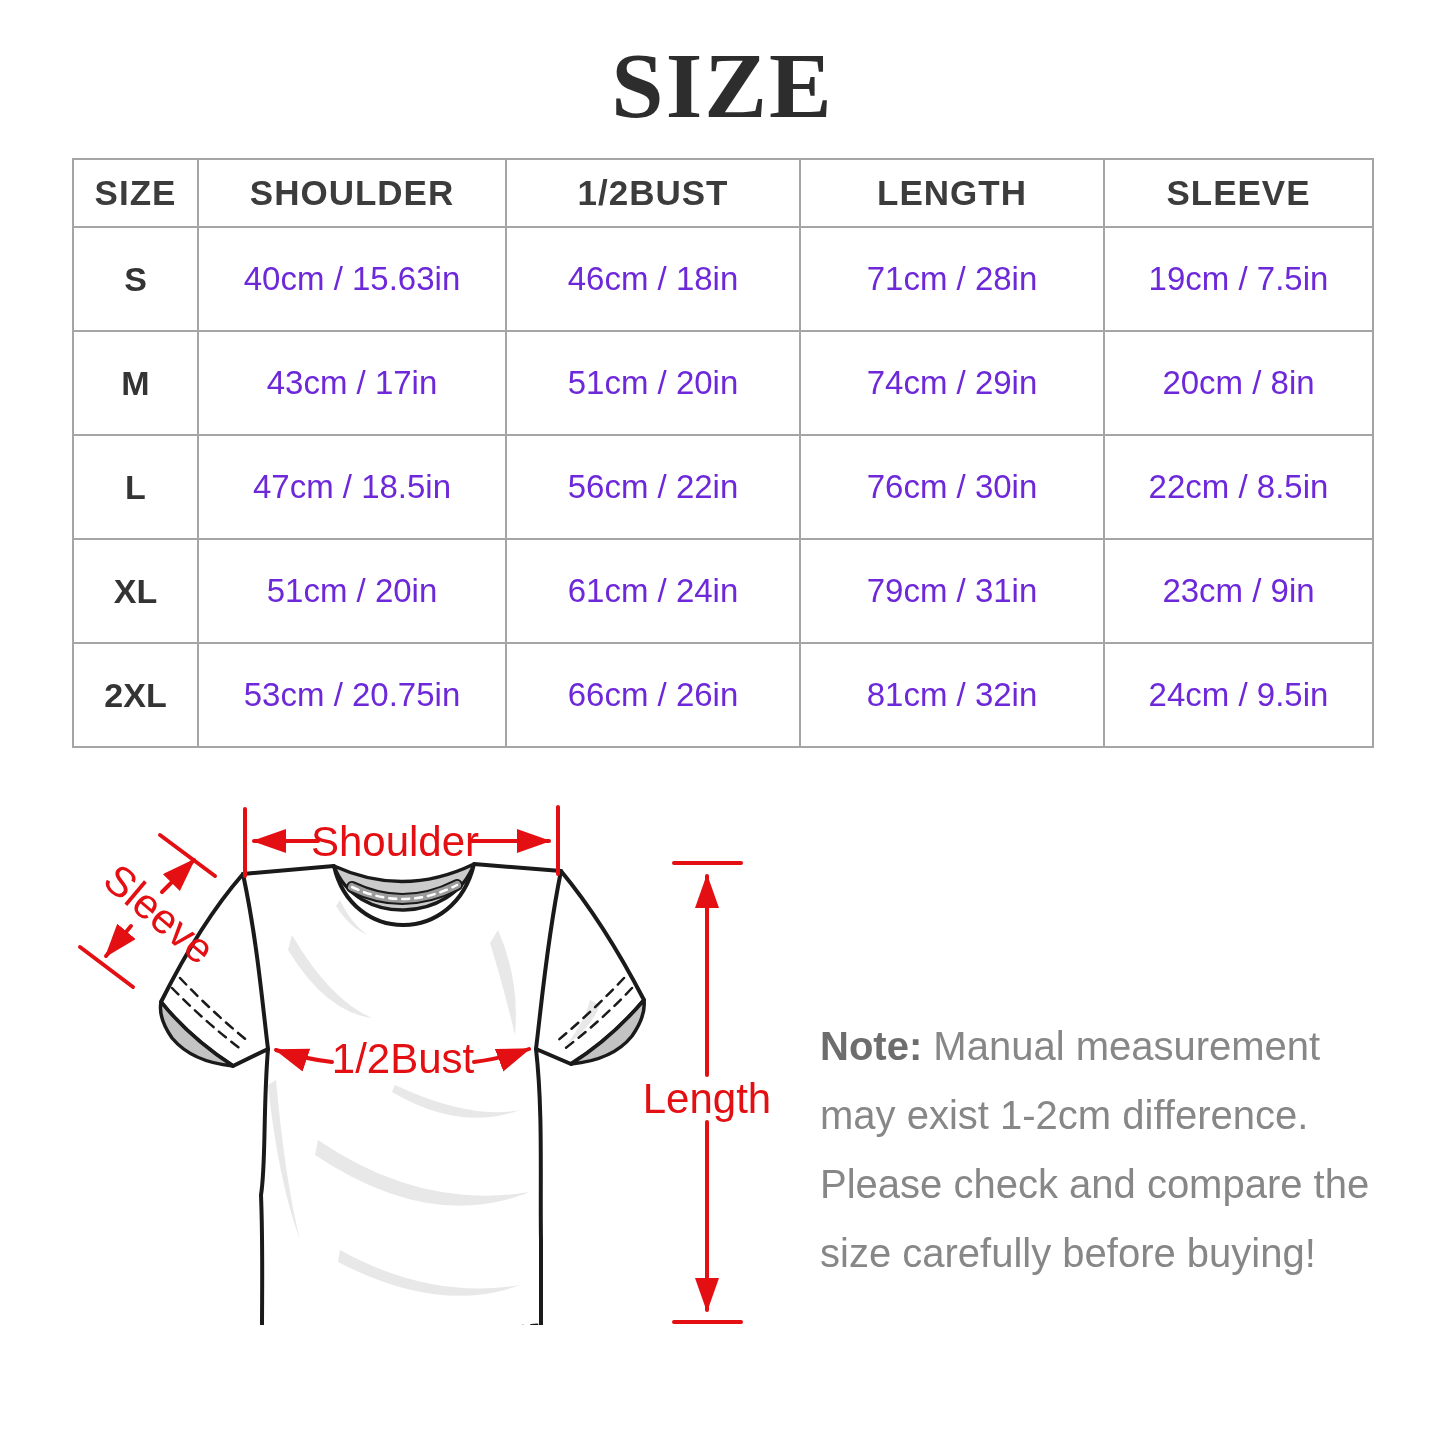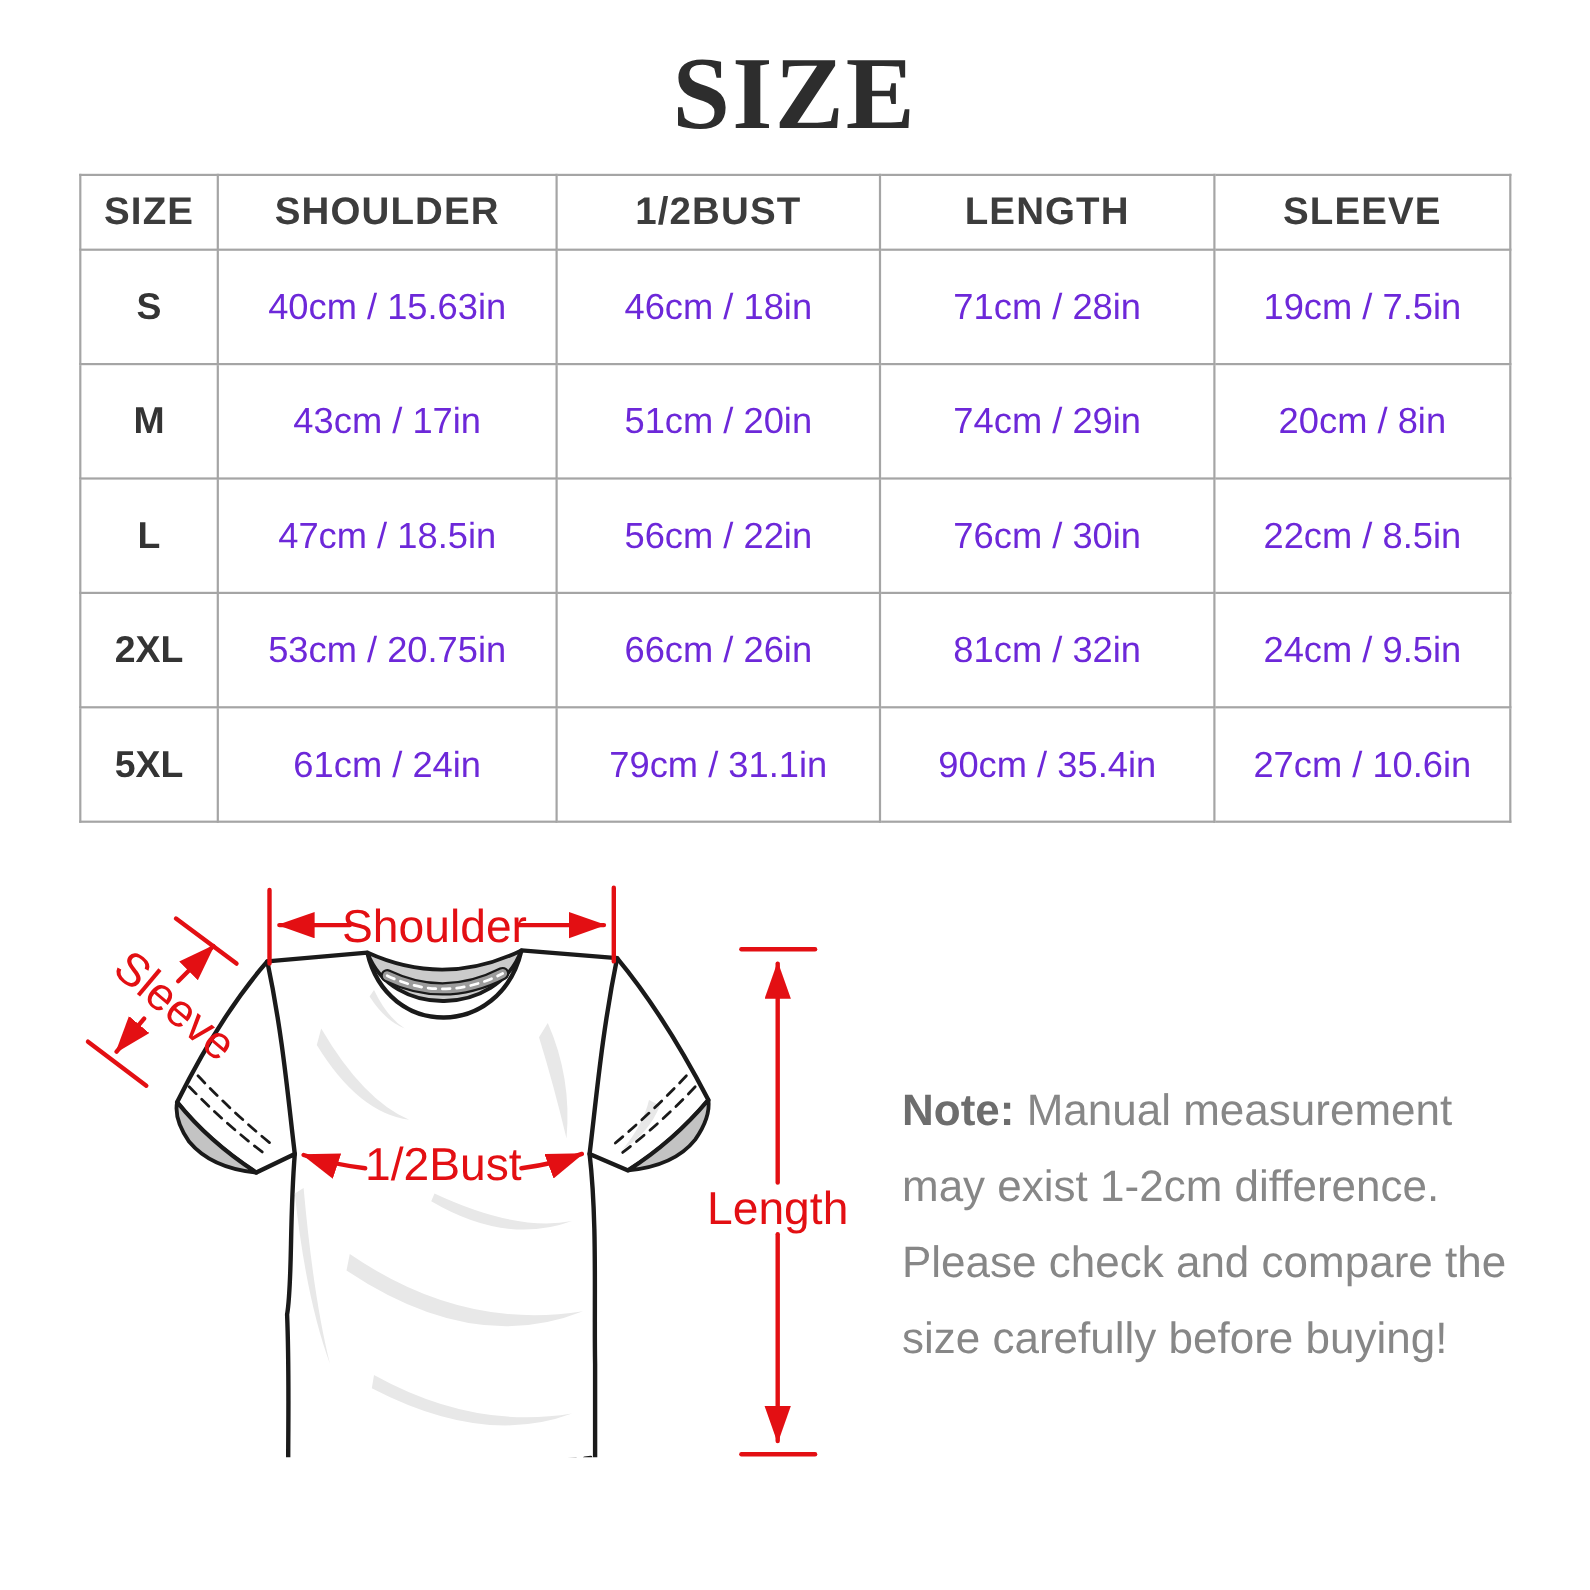--- a/index.html
+++ b/index.html
@@ -19,21 +19,21 @@
   }
   .size-table th,.size-table td{
     border:2px solid #a5a5a5;text-align:center;vertical-align:middle;padding:0;
   }
   .size-table th{
     height:66px;font-size:35px;font-weight:700;color:#3c3c3c;letter-spacing:1px;
   }
   .size-table td{height:65px;font-size:33px;color:#6d28d9;}
   .size-table td.size-cell{font-weight:700;color:#343434;font-size:34px;}
   .note{
-    position:absolute;left:820px;top:936px;width:580px;
+    position:absolute;left:820px;top:972px;width:580px;
     font-size:40px;line-height:69px;color:#878787;
   }
   .note-label{font-weight:700;color:#6d6d6d;}
   svg.diagram{position:absolute;left:0;top:0;pointer-events:none;}
 </style>
 </head>
 <body>
 
 <div class="page">
 
@@ -72,32 +72,32 @@
         <td>20cm / 8in</td>
       </tr>
       <tr>
         <td class="size-cell">L</td>
         <td>47cm / 18.5in</td>
         <td>56cm / 22in</td>
         <td>76cm / 30in</td>
         <td>22cm / 8.5in</td>
       </tr>
       <tr>
+        <td class="size-cell">XL</td>
+        <td>51cm / 20in</td>
+        <td>61cm / 24in</td>
+        <td>79cm / 31in</td>
+        <td>23cm / 9in</td>
+      </tr>
+      <tr>
         <td class="size-cell">2XL</td>
         <td>53cm / 20.75in</td>
         <td>66cm / 26in</td>
         <td>81cm / 32in</td>
         <td>24cm / 9.5in</td>
-      </tr>
-      <tr>
-        <td class="size-cell">5XL</td>
-        <td>61cm / 24in</td>
-        <td>79cm / 31.1in</td>
-        <td>90cm / 35.4in</td>
-        <td>27cm / 10.6in</td>
       </tr>
     </tbody>
   </table>
 
   <svg class="diagram" width="1445" height="1445" viewBox="0 0 1445 1445">
 
     <defs>
       <marker id="arr" markerUnits="strokeWidth" markerWidth="9" markerHeight="7" refX="8" refY="3" orient="auto">
         <path d="M0,0 L8.5,3 L0,6 Z" fill="#e30f13"></path>
       </marker>

